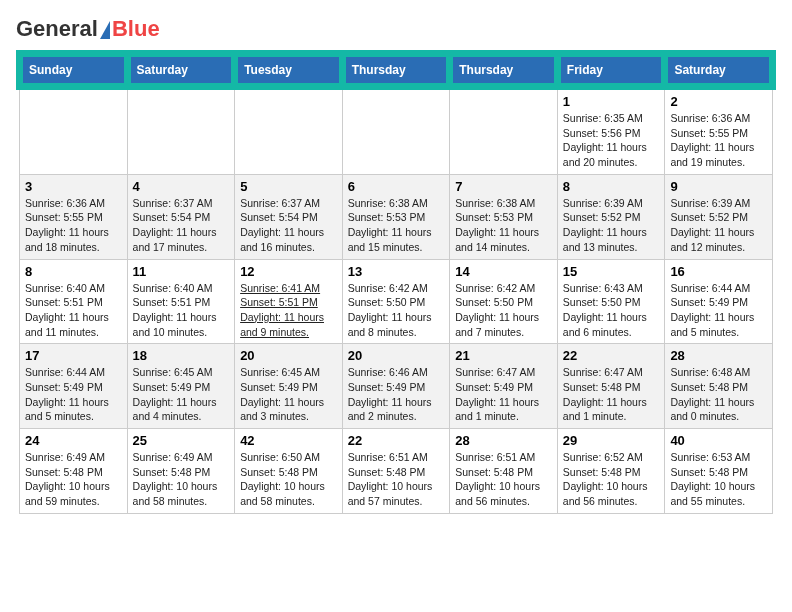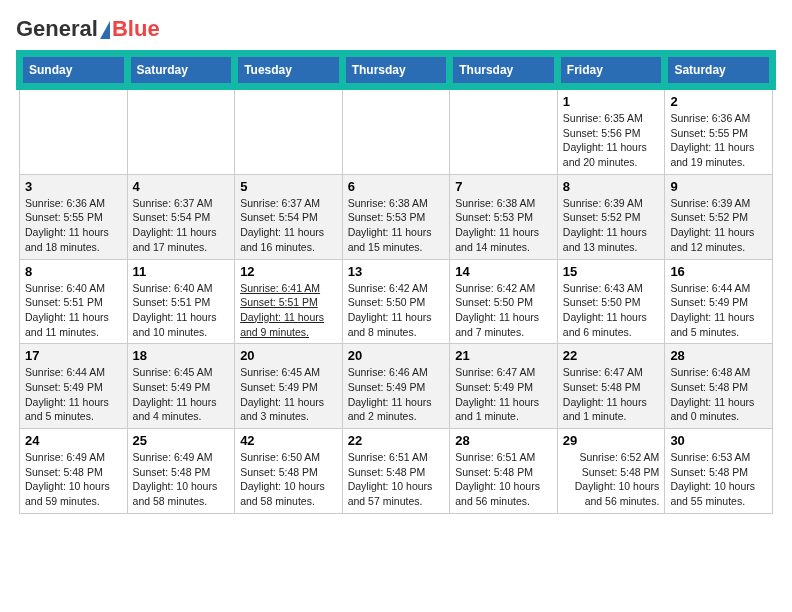--- a/index.html
+++ b/index.html
@@ -280,25 +280,25 @@
 Daylight: 10 hours and 57 minutes.</div>
         </td>
         <td>
           <span class="day-number">28</span>
           <div class="day-info" style="white-space: pre-line;">Sunrise: 6:51 AM
 Sunset: 5:48 PM
 Daylight: 10 hours and 56 minutes.</div>
         </td>
         <td>
           <span class="day-number">29</span>
-          <div class="day-info" style="white-space: pre-line; text-align: right;">Sunrise: 6:52 AM
+          <div class="day-info" style="white-space: pre-line;">Sunrise: 6:52 AM
 Sunset: 5:48 PM
 Daylight: 10 hours and 56 minutes.</div>
         </td>
         <td>
-          <span class="day-number">30</span>
+          <span class="day-number">40</span>
           <div class="day-info" style="white-space: pre-line;">Sunrise: 6:53 AM
 Sunset: 5:48 PM
 Daylight: 10 hours and 55 minutes.</div>
         </td>
       </tr>
     </tbody>
 </table>
 
 </body></html>

